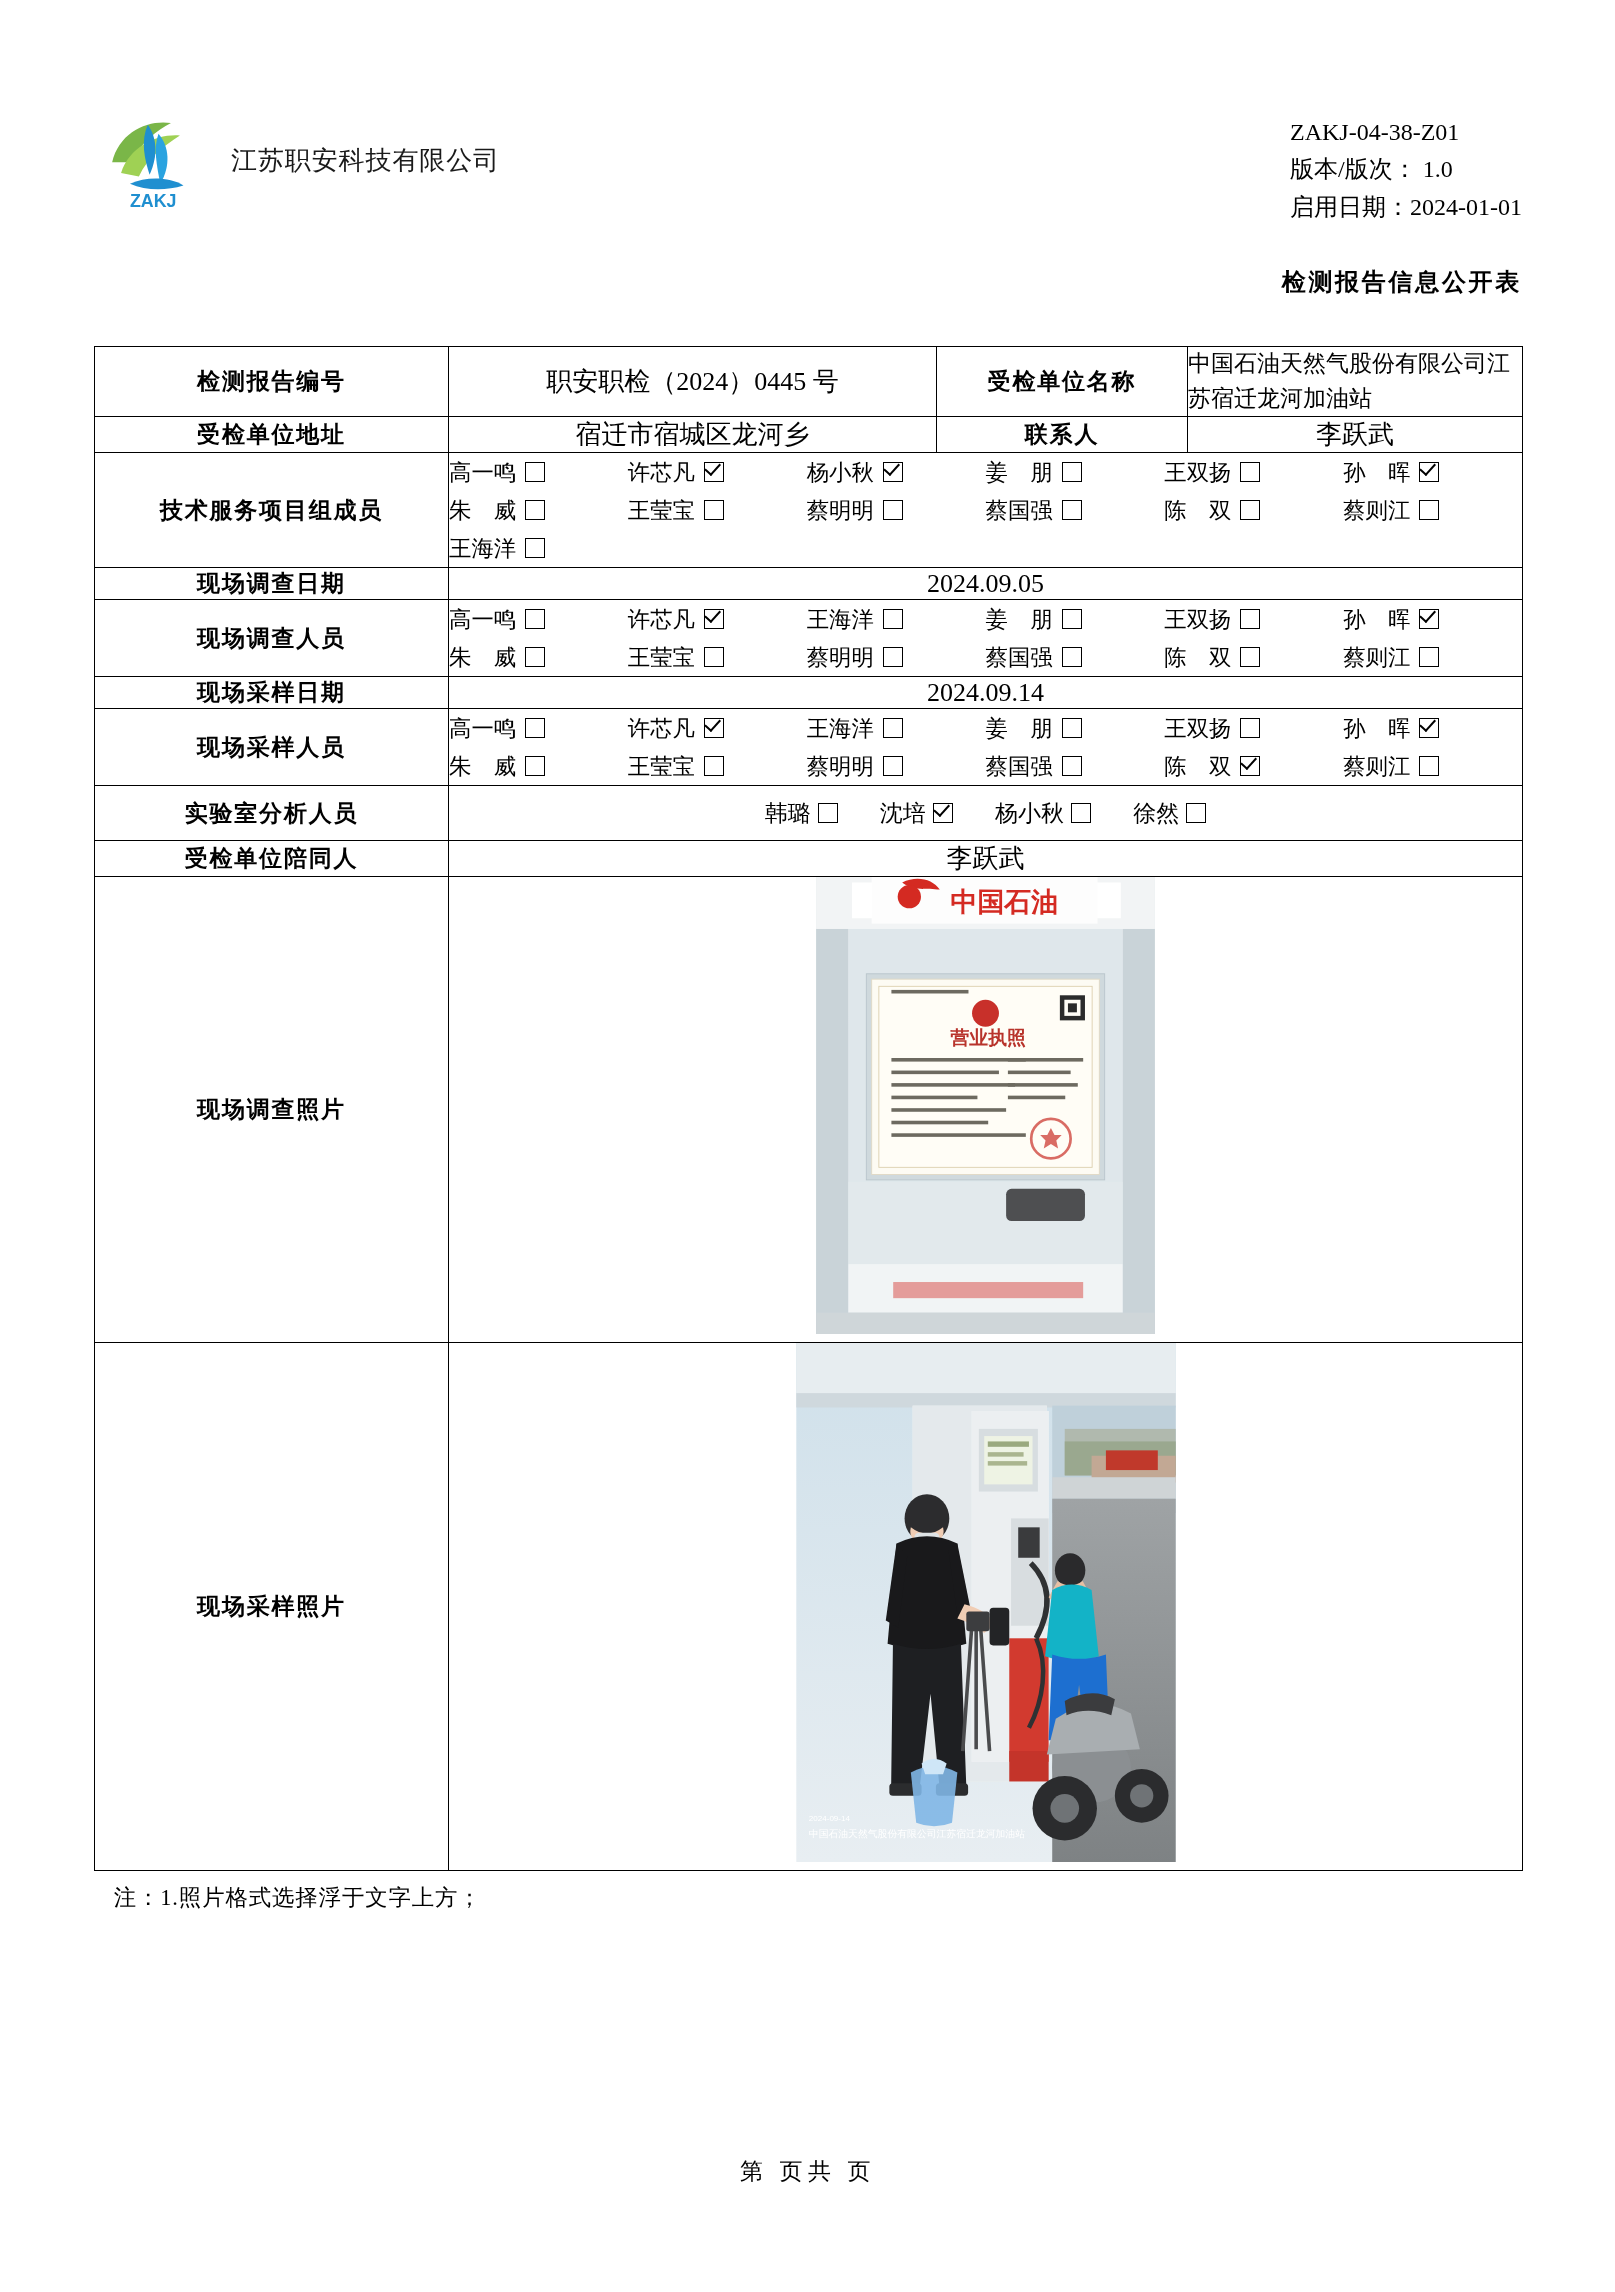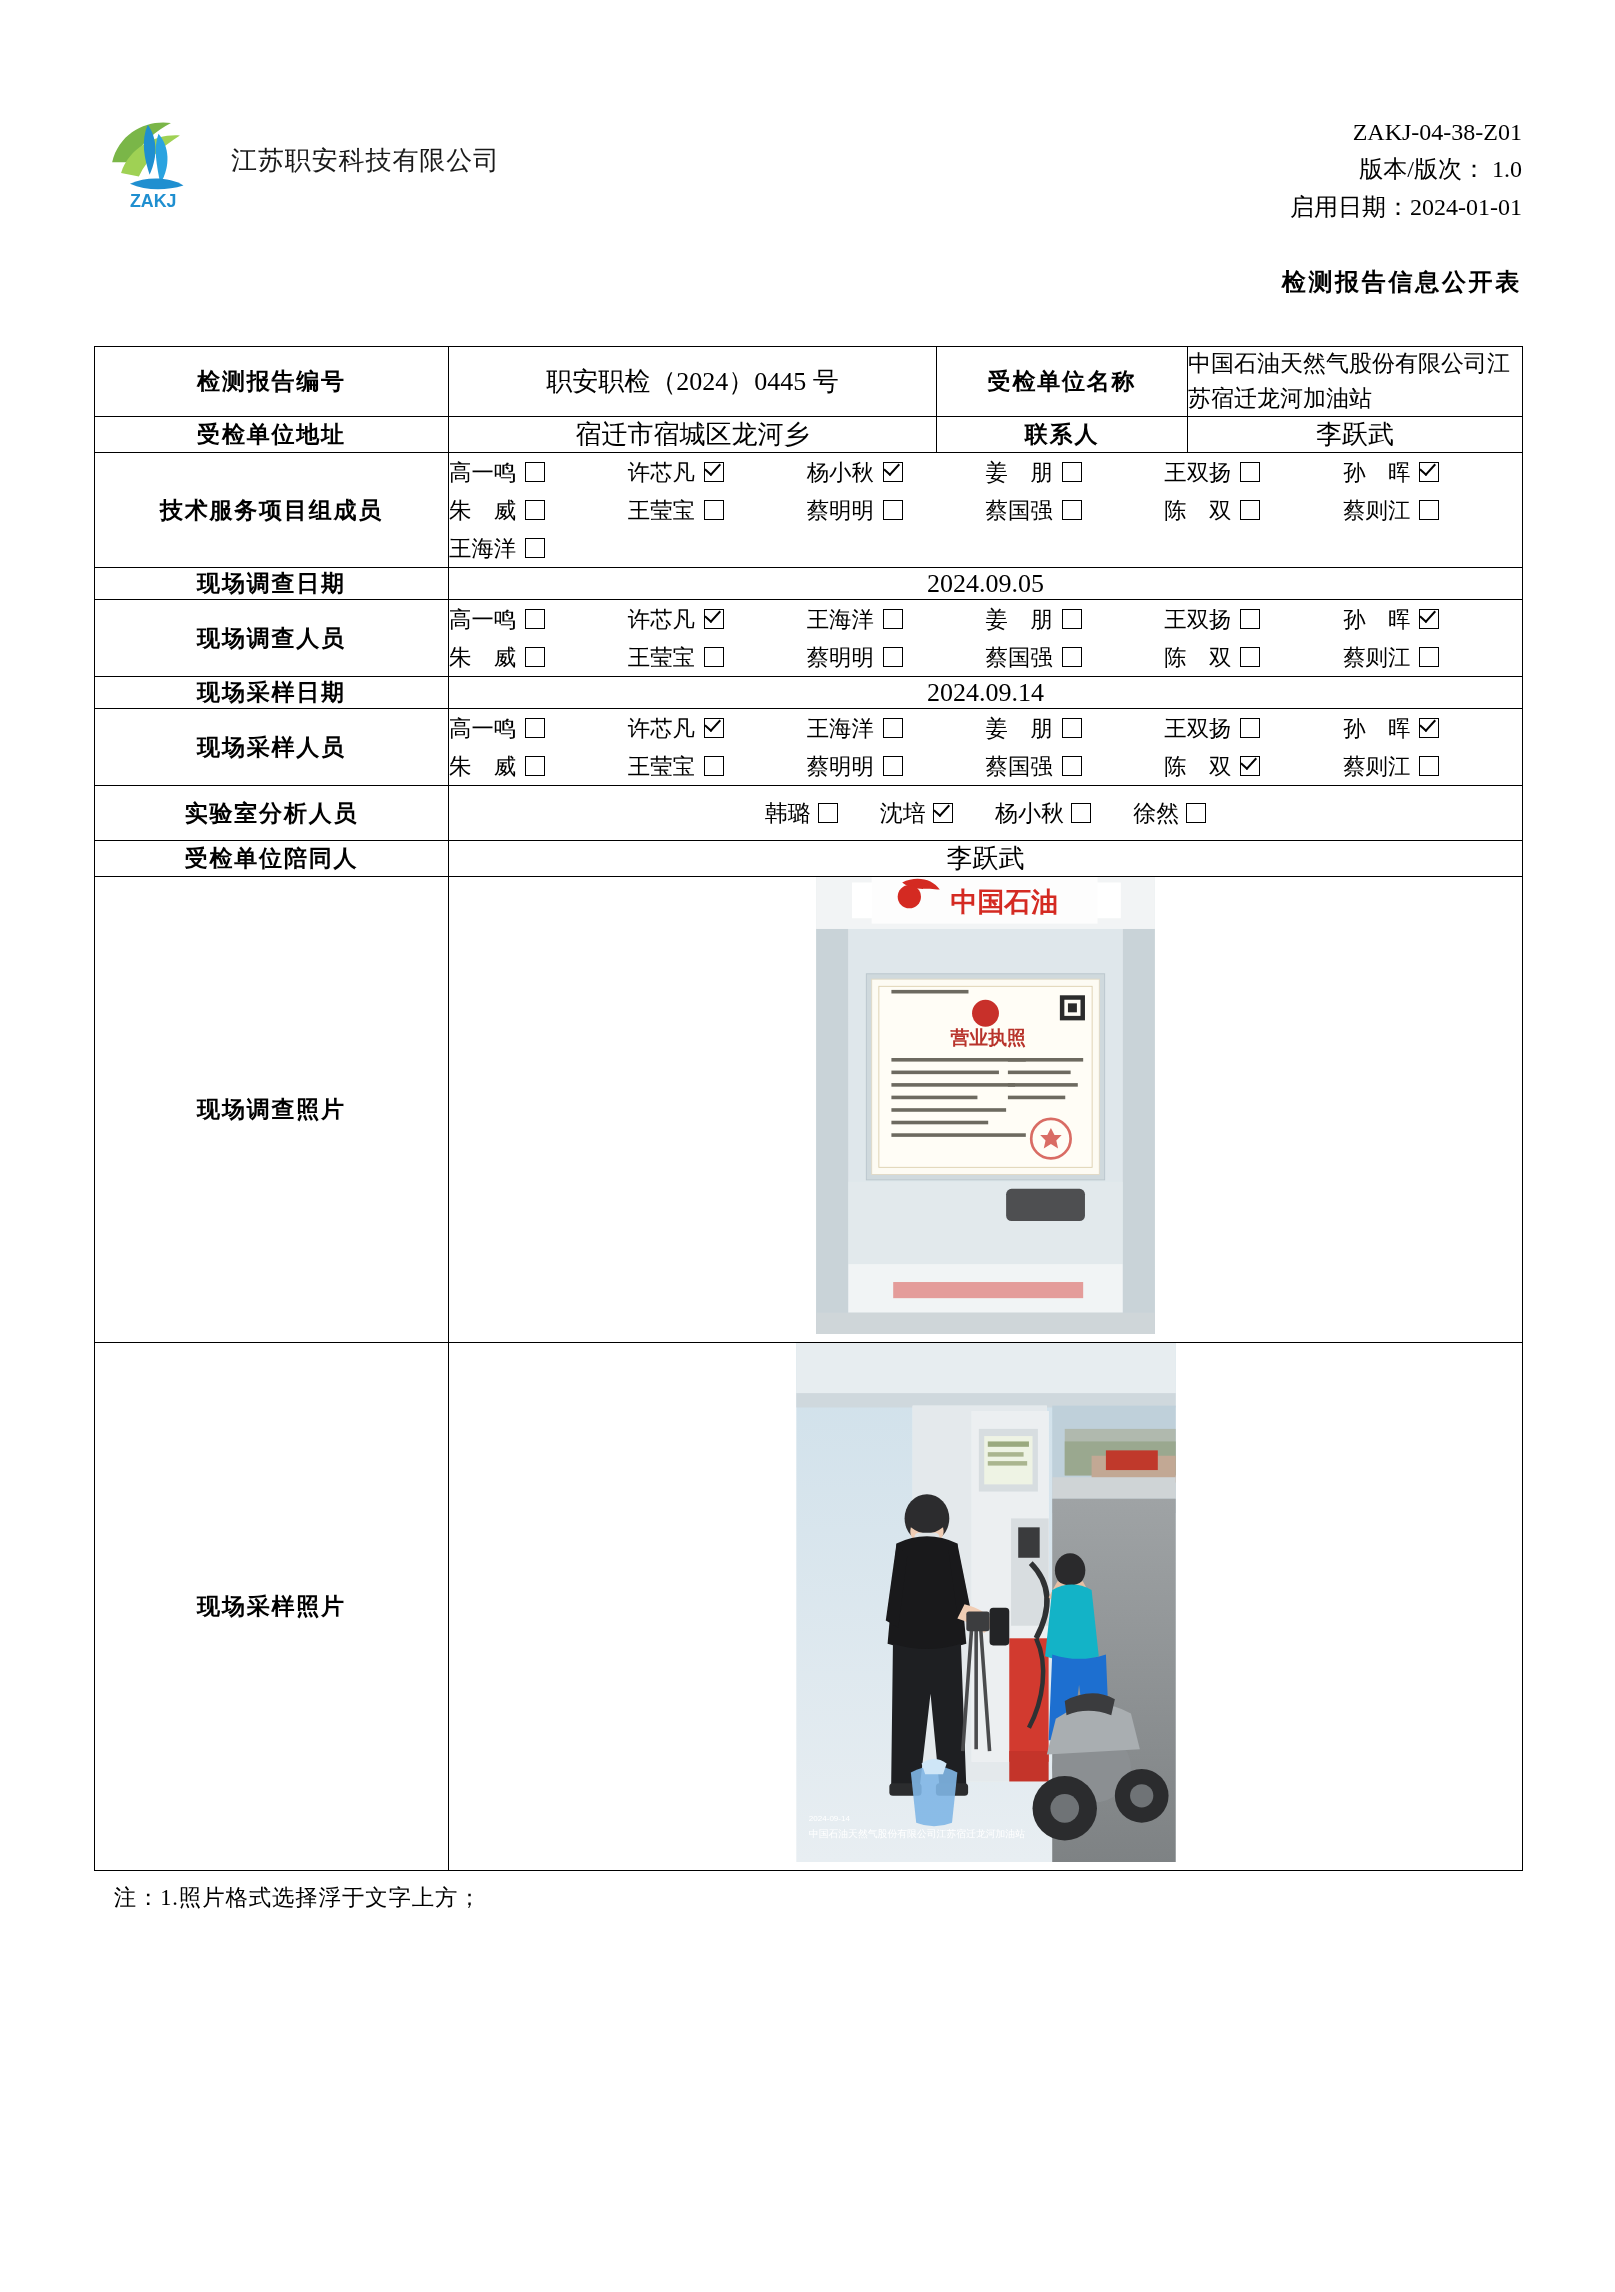--- a/index.html
+++ b/index.html
@@ -40,21 +40,20 @@
     position: relative;
   }
   .logo svg { display: block; }
   .brand-name {
     font-size: 26px;
     color: #1a1a1a;
     letter-spacing: 0.9px;
     font-family: "Liberation Serif", serif;
   }
   .header-right {
-    text-align: right;
     font-size: 24px;
     line-height: 1.55;
     font-family: "Liberation Serif", serif;
     padding-top: 7.2px;
   }
 
   
   .doc-title {
     text-align: right;
     font-size: 24px;
@@ -598,14 +597,15 @@
               <text x="14" y="552" font-family="Liberation Sans, sans-serif" font-size="11" fill="#ffffff">中国石油天然气股份有限公司江苏宿迁龙河加油站</text>
             </svg>
           </div>
         </td>
       </tr>
     </tbody>
   </table>
 
   <div class="note">注：1.照片格式选择浮于文字上方；</div>
 
+  <div class="footer">第 页共 页</div>
 </div>
 
 
 </body></html>

